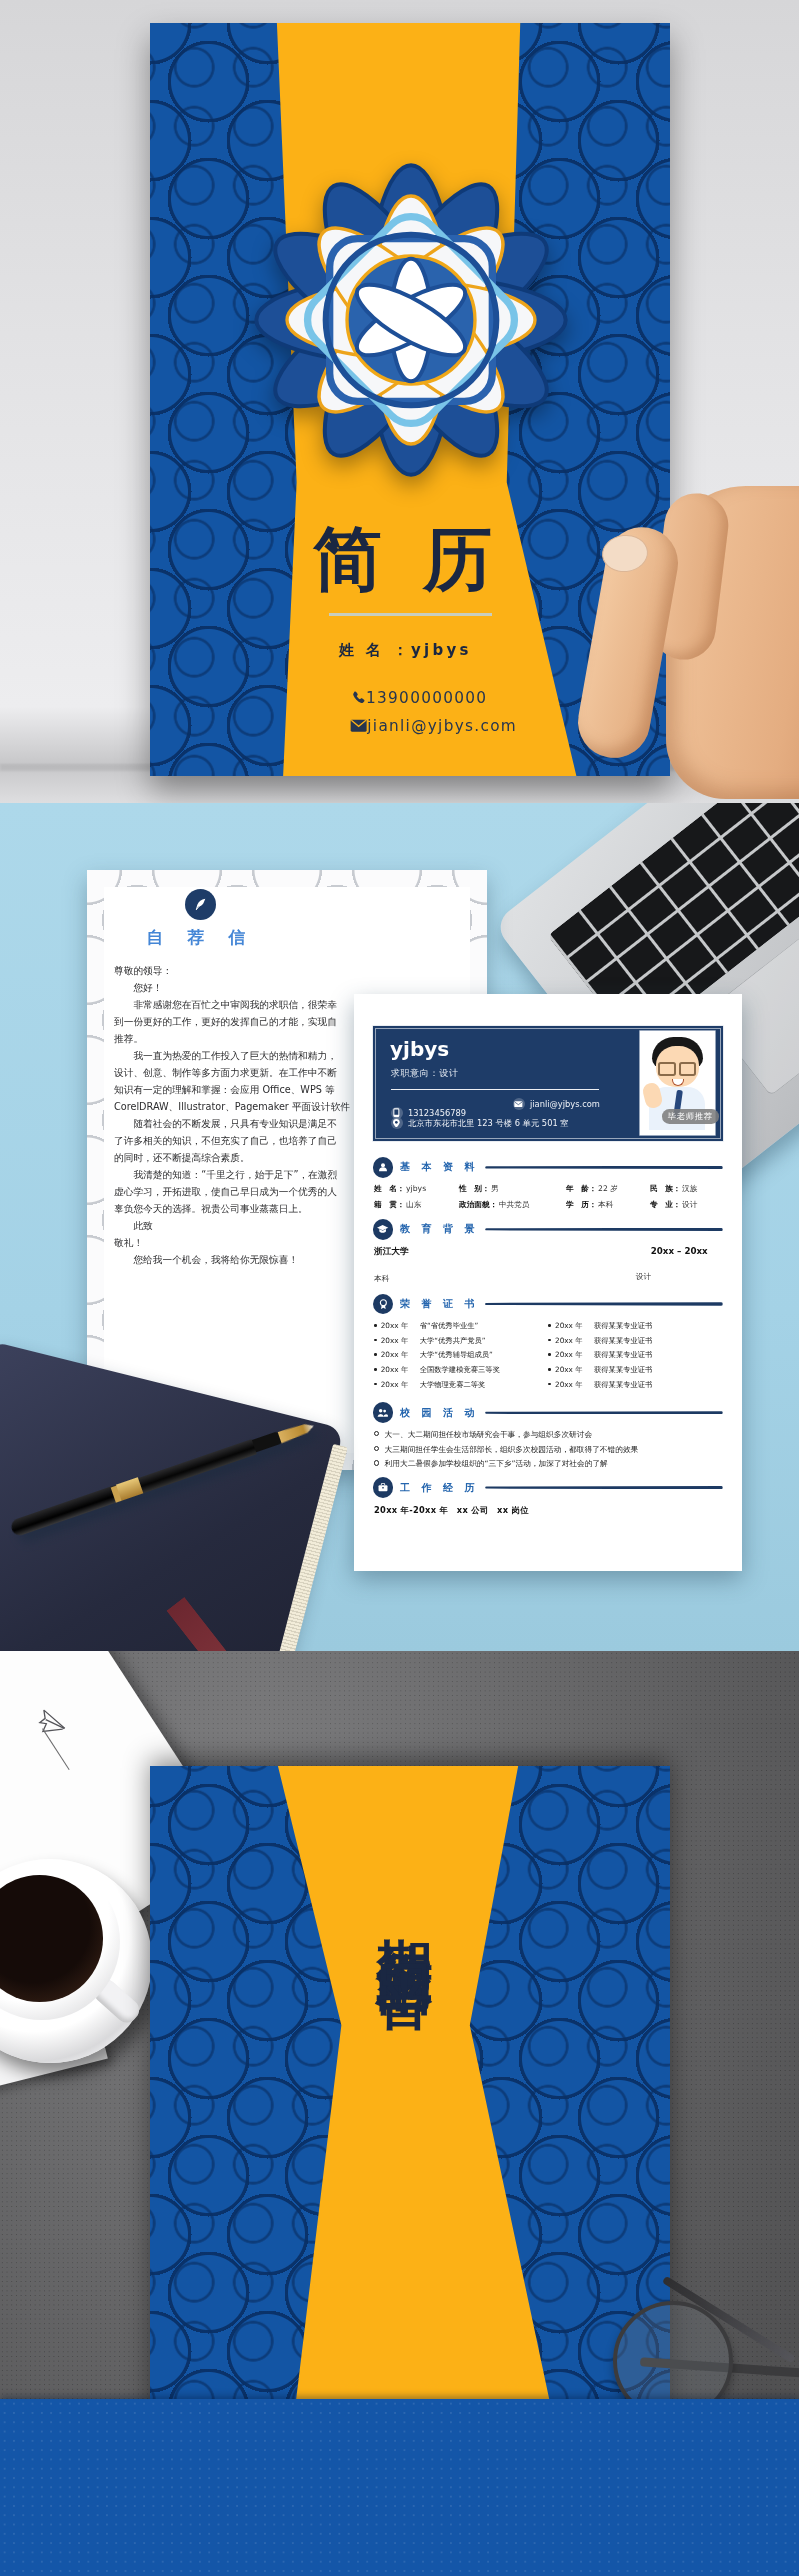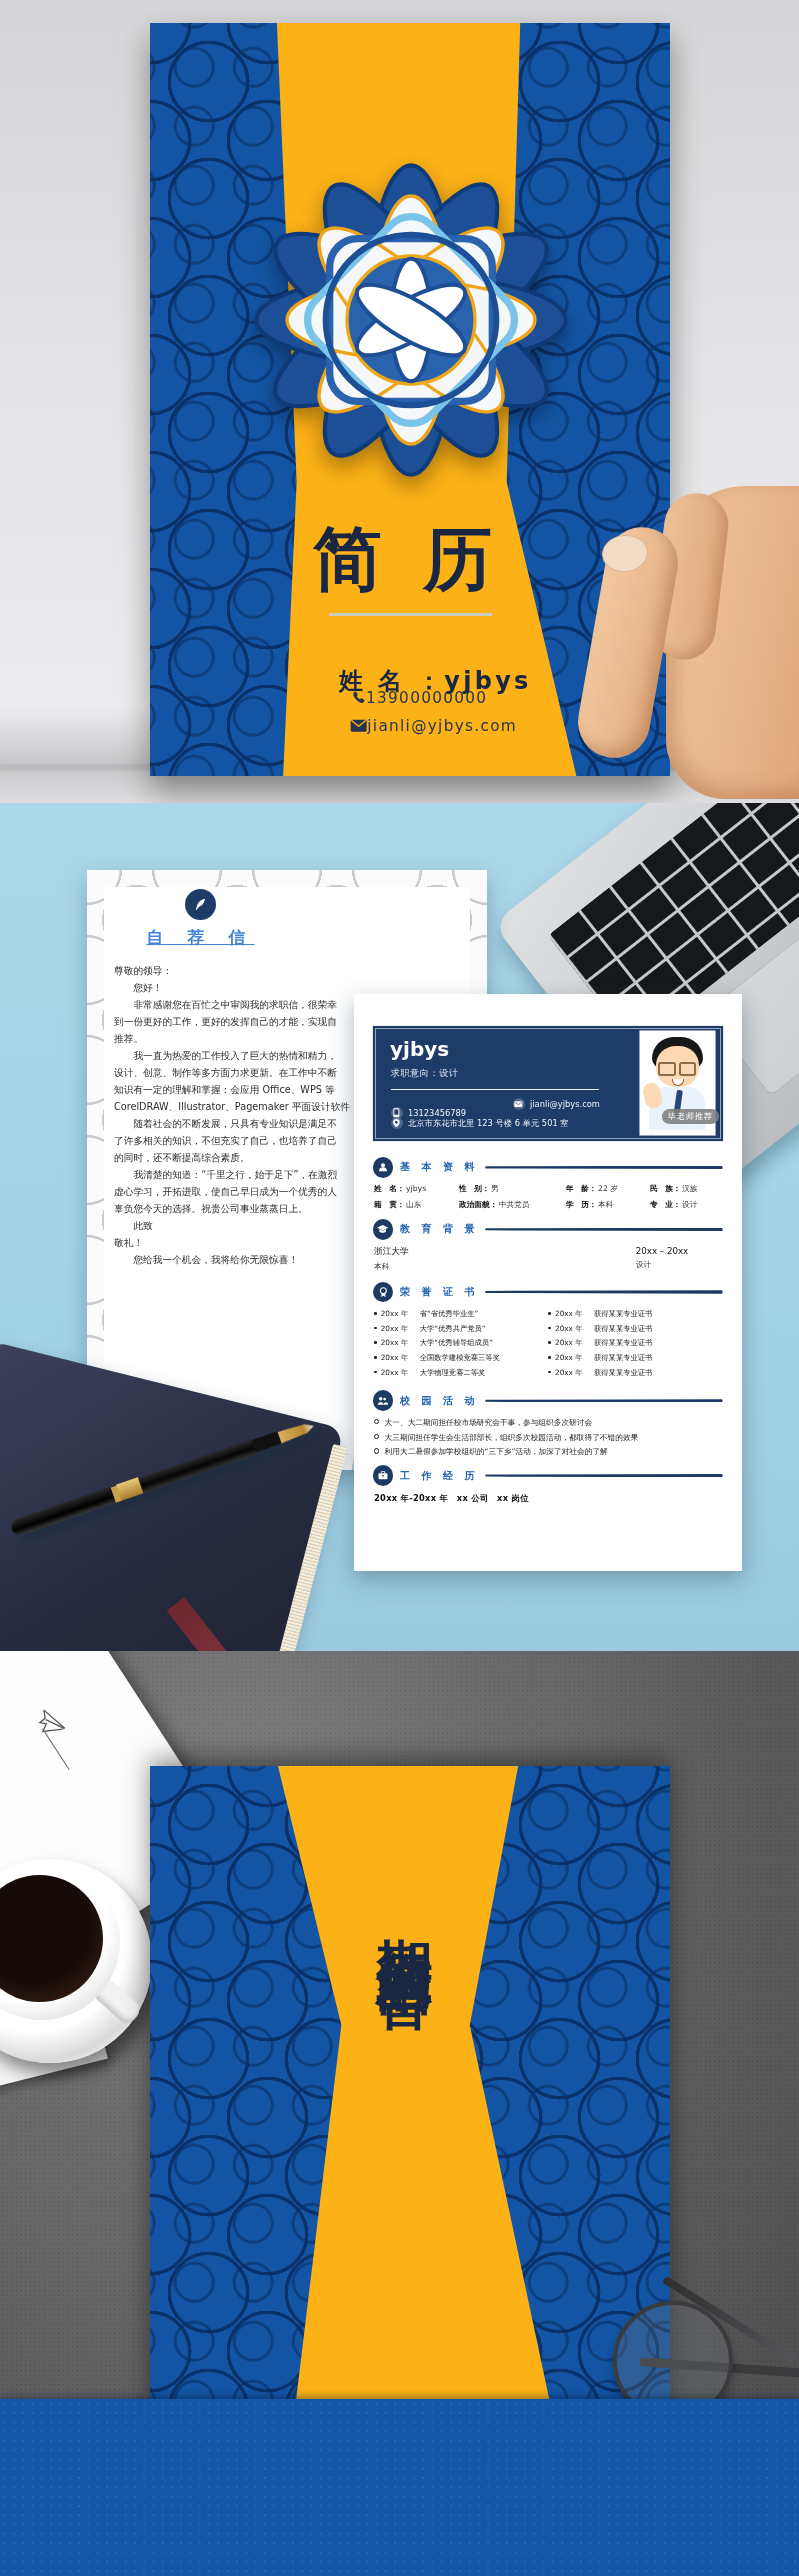--- a/index.html
+++ b/index.html
@@ -25,21 +25,21 @@
     background-size:117px 117px,117px 117px,59px 59px;
     background-position:0 0,59px 59px,14.7px 14.7px;}
   
   #front-cover{left:150px;top:23px;width:520px;height:753px;box-shadow:0 14.7px 30px rgba(0,0,0,.38);}
   #front-yellow{left:0;top:0;width:100%;height:100%;background:#fcb116;
     clip-path:polygon(24.4% 0,71.2% 0,68.6% 61%,82% 100%,25.6% 100%,28.2% 61%);}
   #mandala{left:101px;top:137px;width:320px;height:320px;filter:drop-shadow(0 9.3px 10.7px rgba(0,0,0,.35));}
   #cover-title{left:163px;top:485px;width:193px;font-size:69px;font-weight:900;color:#1a2742;
     letter-spacing:41px;white-space:nowrap;line-height:1;margin-top:17px;}
   #cover-divider{left:179px;top:590px;width:163px;height:3.3px;background:#c8cec0;}
-  #cover-name{left:189px;top:642px;font-size:24px;font-weight:bold;color:#1a2742;letter-spacing:3.3px;white-space:nowrap;text-align:center;}
+  #cover-name{left:189px;top:618px;font-size:15px;font-weight:bold;color:#1a2742;letter-spacing:3.3px;white-space:nowrap;text-align:center;}
   .cover-contact{left:200px;color:#26354f;font-size:15.3px;letter-spacing:1.3px;display:flex;align-items:center;white-space:nowrap;}
   
   #hand{left:573px;top:466px;width:240px;height:333px;}
   .palm{position:absolute;left:93px;top:20px;width:173px;height:313px;background:linear-gradient(100deg,#f2c69d,#e4ad81 70%,#d69a6e);
     border-radius:80px 0 0 60px;box-shadow:inset 9.3px -8px 18.7px rgba(150,85,45,.35);}
   .fingers{position:absolute;left:85px;top:27px;width:64px;height:167px;background:linear-gradient(90deg,#eebf96,#e0a97c);
     border-radius:32px;transform:rotate(7deg);box-shadow:inset -6.7px -5.3px 12px rgba(150,85,45,.3);}
   .thumb{position:absolute;left:18.7px;top:60px;width:72px;height:233px;background:linear-gradient(95deg,#f4cba3,#e2ab7e);
     border-radius:36px;transform:rotate(10deg);box-shadow:inset -8px -6.7px 13.3px rgba(150,85,45,.35);}
   .thumb-nail{position:absolute;left:29px;top:69px;width:44px;height:35px;background:#f3dcc6;border:1.3px solid #dcb696;
@@ -47,21 +47,21 @@
   
   #letter-page{left:87px;top:67px;width:400px;height:600px;background:#fbfbfc;box-shadow:0 9.3px 21.3px rgba(40,70,90,.35);}
   #letter-page .border-pattern{position:absolute;inset:0;
     background-image:
       radial-gradient(circle, rgba(158,164,172,0) 32px, rgba(158,164,172,.55) 33px, rgba(158,164,172,.55) 35px, rgba(158,164,172,0) 35px),
       radial-gradient(circle, rgba(158,164,172,0) 32px, rgba(158,164,172,.55) 33px, rgba(158,164,172,.55) 35px, rgba(158,164,172,0) 35px);
     background-size:100px 100px,100px 100px;background-position:0 0,50px 50px;}
   #letter-inner{position:absolute;inset:17.3px;background:#ffffff;}
   #letter-head{position:absolute;left:0;top:18.7px;width:227px;text-align:center;}
   .quill-badge{width:31px;height:31px;border-radius:50%;background:#1e3c68;margin:0 auto;display:flex;align-items:center;justify-content:center;}
-  #letter-title{margin-top:6.7px;font-size:16.7px;font-weight:bold;color:#4486d6;letter-spacing:9.3px;text-decoration:underline;}
+  #letter-title{margin-top:6.7px;font-size:16.7px;font-weight:bold;color:#4486d6;letter-spacing:9.3px;}
   #letter-body{position:absolute;left:27px;top:92px;width:346px;font-size:9.7px;color:#2c2c2e;line-height:17px;}
   #letter-body div{white-space:nowrap;overflow:hidden;}
   #letter-body .ind{text-indent:2em;}
   
   #resume-page{left:354px;top:191px;width:388px;height:577px;background:#ffffff;box-shadow:0 9.3px 22.7px rgba(40,70,90,.4);}
   #resume-head{position:absolute;left:18.7px;top:32px;width:350px;height:115px;background:#1e3c68;box-shadow:0 0 0 0.7px #e2e6ec;}
   #resume-head::after{content:"";position:absolute;inset:2px;border:0.7px solid rgba(255,255,255,.55);pointer-events:none;}
   #res-name{position:absolute;left:17.3px;top:10.7px;color:#fff;font-size:20px;font-weight:bold;}
   #res-intent{position:absolute;left:18px;top:41px;color:#e8edf4;font-size:9px;letter-spacing:0.7px;}
   #res-divider{position:absolute;left:18px;top:63px;width:208px;height:1.3px;background:rgba(255,255,255,.92);}
@@ -78,21 +78,21 @@
   #photo-badge{position:absolute;right:4px;top:83px;background:rgba(125,125,125,.88);color:#fff;font-size:8.3px;
     padding:2px 6px;border-radius:7.3px;white-space:nowrap;letter-spacing:0.7px;}
   #res-sections{position:absolute;left:18.7px;top:163px;width:350px;}
   .sec-head{display:flex;align-items:center;gap:6.7px;margin-bottom:6.7px;}
   .sec-icon{width:20.7px;height:20.7px;border-radius:50%;background:#1d3a63;display:flex;align-items:center;justify-content:center;flex:none;}
   .sec-title{font-size:10px;font-weight:bold;color:#2465ae;letter-spacing:4px;white-space:nowrap;}
   .sec-rule{flex:1;height:3.3px;background:#1d3a63;border-radius:2px;clip-path:polygon(0 18%,100% 0,100% 100%,0 82%);}
   .basic-grid{display:grid;grid-template-columns:85px 107px 84px auto;row-gap:5.3px;font-size:7.7px;color:#333;margin:1.3px 0 9.3px 1.3px;}
   .basic-grid b{color:#111;margin-right:1.3px;}
   .edu-row{display:flex;justify-content:space-between;font-size:7.7px;color:#333;margin:1.3px 0 9.3px 1.3px;}
-  .edu-row .big{font-size:8.7px;font-weight:normal;color:#111;margin-bottom:4px;}
+  .edu-row .big{font-size:8.7px;font-weight:bold;color:#111;margin-bottom:16px;text-align:center;}
   .edu-right{width:87px;}
   .cert-cols{display:flex;font-size:7.3px;color:#222;margin:0 0 8px 1.3px;}
   .cert-col{width:50%;}
   .cert-row{display:flex;gap:4px;margin-bottom:4.7px;align-items:baseline;}
   .cert-row .dot{width:2.7px;height:2.7px;border-radius:50%;background:#222;flex:none;position:relative;top:-1.3px;}
   .cert-row .yr{width:35px;flex:none;}
   .list{font-size:7.7px;color:#222;margin:0 0 8px 1.3px;}
   .list .li{display:flex;gap:5.3px;margin-bottom:4.7px;align-items:baseline;}
   .li .ring{width:3.3px;height:3.3px;border:1.1px solid #222;border-radius:50%;flex:none;position:relative;top:-0.7px;}
   .work-head{font-size:8.3px;font-weight:bold;color:#111;margin:0 0 6px 1.3px;letter-spacing:0.3px;}

